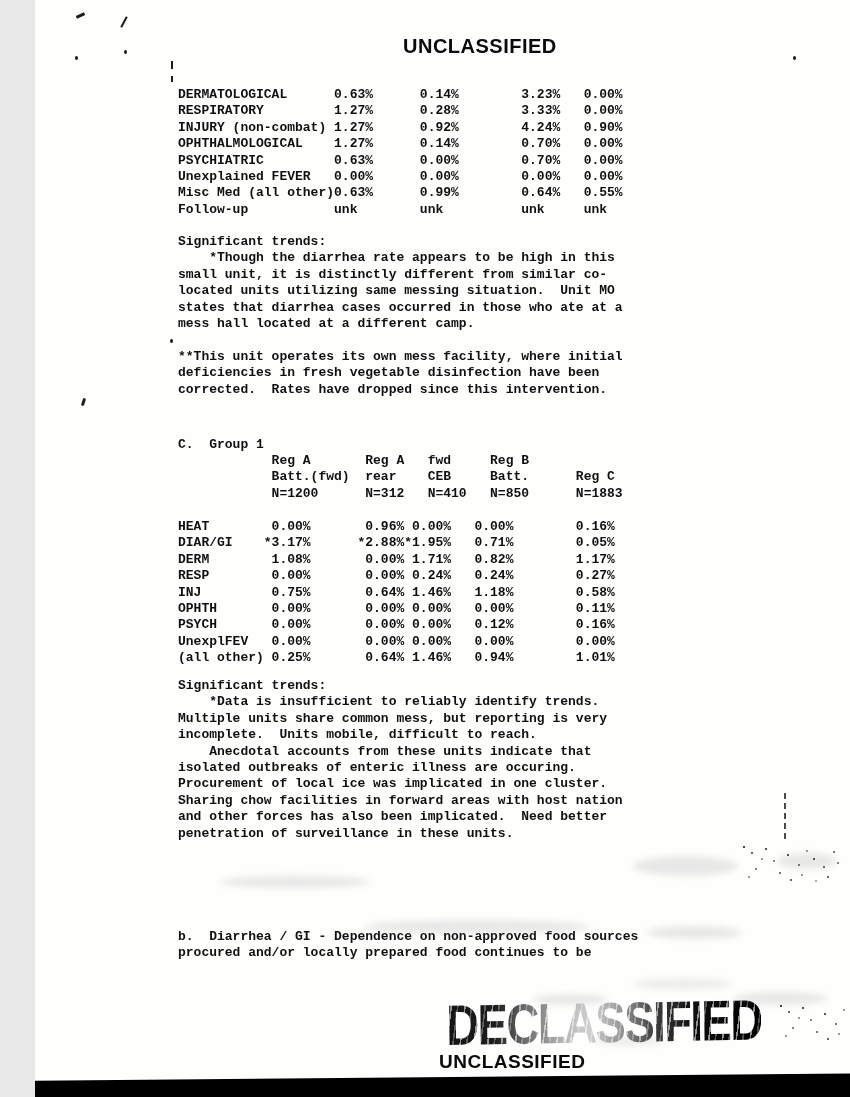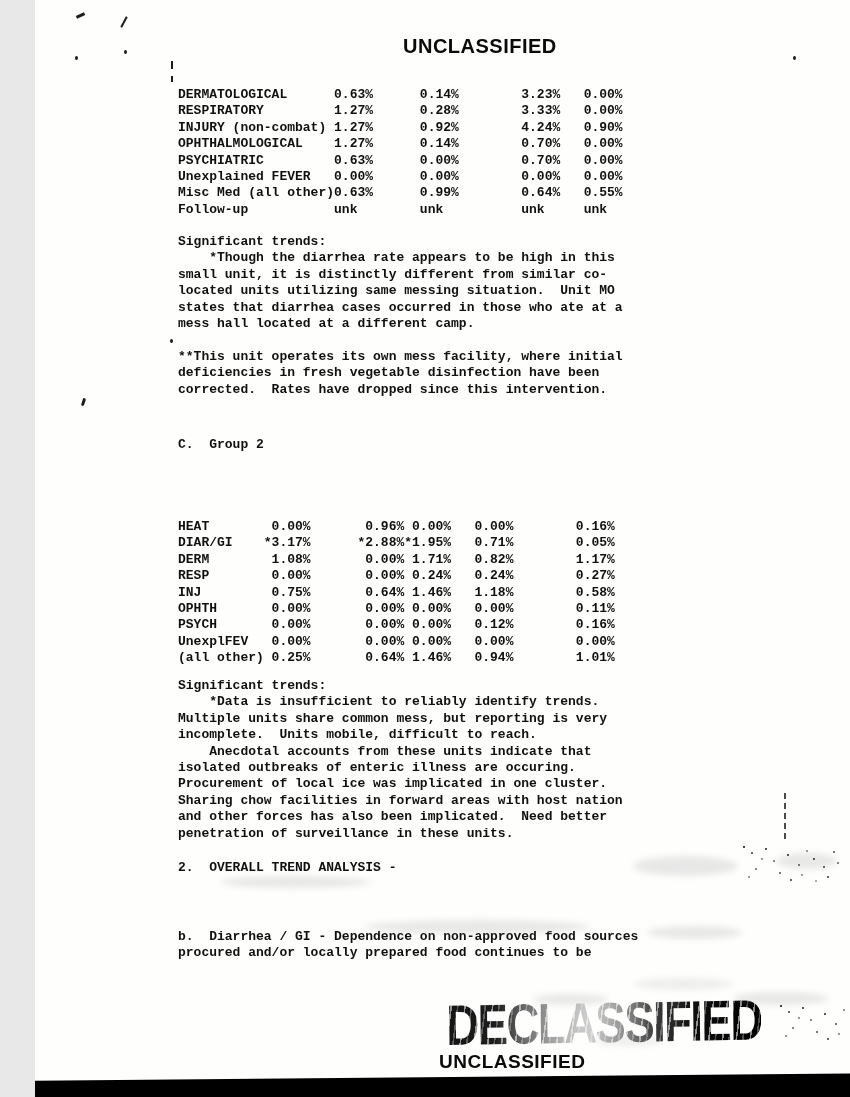--- a/index.html
+++ b/index.html
@@ -46,37 +46,37 @@
     *Though the diarrhea rate appears to be high in this
 small unit, it is distinctly different from similar co-
 located units utilizing same messing situation.  Unit MO
 states that diarrhea cases occurred in those who ate at a
 mess hall located at a different camp.
 
 **This unit operates its own mess facility, where initial
 deficiencies in fresh vegetable disinfection have been
 corrected.  Rates have dropped since this intervention.</div>
 
-  <div class="mono" style="top:437px">C.  Group 2</div>
+  <div class="mono" style="top:437px">C.  Group 1</div>
 
+  <div class="mono tbl" style="top:453px"><div>            Reg A       Reg A   fwd     Reg B</div><div>            Batt.(fwd)  rear    CEB     Batt.      Reg C</div><div>            N=1200      N=312   N=410   N=850      N=1883</div></div>
 
   <div class="mono tbl" style="top:519px"><div>HEAT        0.00%       0.96% 0.00%   0.00%        0.16%</div><div>DIAR/GI    *3.17%      *2.88%*1.95%   0.71%        0.05%</div><div>DERM        1.08%       0.00% 1.71%   0.82%        1.17%</div><div>RESP        0.00%       0.00% 0.24%   0.24%        0.27%</div><div>INJ         0.75%       0.64% 1.46%   1.18%        0.58%</div><div>OPHTH       0.00%       0.00% 0.00%   0.00%        0.11%</div><div>PSYCH       0.00%       0.00% 0.00%   0.12%        0.16%</div><div>UnexplFEV   0.00%       0.00% 0.00%   0.00%        0.00%</div><div>(all other) 0.25%       0.64% 1.46%   0.94%        1.01%</div></div>
 
   <div class="mono" style="top:678px">Significant trends:
     *Data is insufficient to reliably identify trends.
 Multiple units share common mess, but reporting is very
 incomplete.  Units mobile, difficult to reach.
     Anecdotal accounts from these units indicate that
 isolated outbreaks of enteric illness are occuring.
 Procurement of local ice was implicated in one cluster.
 Sharing chow facilities in forward areas with host nation
 and other forces has also been implicated.  Need better
 penetration of surveillance in these units.</div>
 
-  <div class="mono" style="top:860px">2.  OVERALL TREND ANALYSIS -</div>
 
 
   <div class="mono" style="top:929px">b.  Diarrhea / GI - Dependence on non-approved food sources
 procured and/or locally prepared food continues to be</div>
 
   <div class="stamp">DECLASSIFIED</div>
 
   <div class="cls footer">UNCLASSIFIED</div>
 
   <div class="bar-right"></div>

